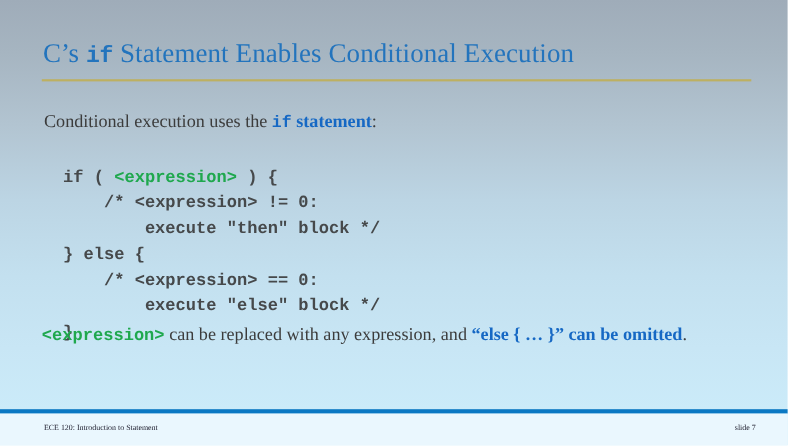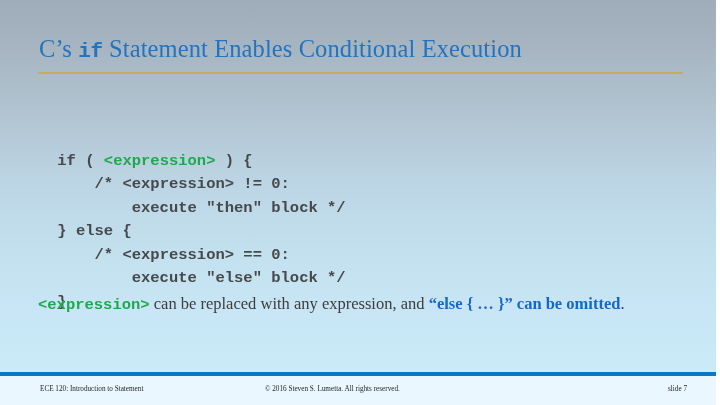--- a/index.html
+++ b/index.html
@@ -146,36 +146,38 @@
 <body>
 
 <div id="slide">
 
   <div id="title">
     <span>C’s </span><span class="mono">if</span><span> Statement Enables Conditional Execution</span>
   </div>
 
   <div id="title-rule"></div>
 
+  <div id="intro">
+    <span>Conditional execution uses the </span><span class="kw-mono">if</span><span class="kw-serif"> </span><span class="kw-serif">statement</span><span>:</span>
+  </div>
 
   <div id="code">
 <span><span> </span><span>if ( </span><span class="expr">&lt;expression&gt;</span><span> ) {</span></span>
 <span><span>     </span><span>/* &lt;expression&gt; != 0:</span></span>
 <span><span>         </span><span>execute "then" block */</span></span>
 <span><span> </span><span>} else {</span></span>
 <span><span>     </span><span>/* &lt;expression&gt; == 0:</span></span>
 <span><span>         </span><span>execute "else" block */</span></span>
 <span><span> </span><span>}</span></span>
   </div>
 
   <div id="closing">
     <span class="expr-mono">&lt;expression&gt;</span><span> can be replaced with any expression, and </span><span class="emph">“else { … }” can be omitted</span><span>.</span>
   </div>
 
   <div id="footer-rule"></div>
 
   <div id="footer">
     <span class="f-left">ECE 120: Introduction to Statement</span>
-    <span class="f-center">© 2016 Steven S. Lumetta.  All rights reserved.</span>
     <span class="f-right">slide 7</span>
   </div>
 
 </div>
 
 </body></html>

